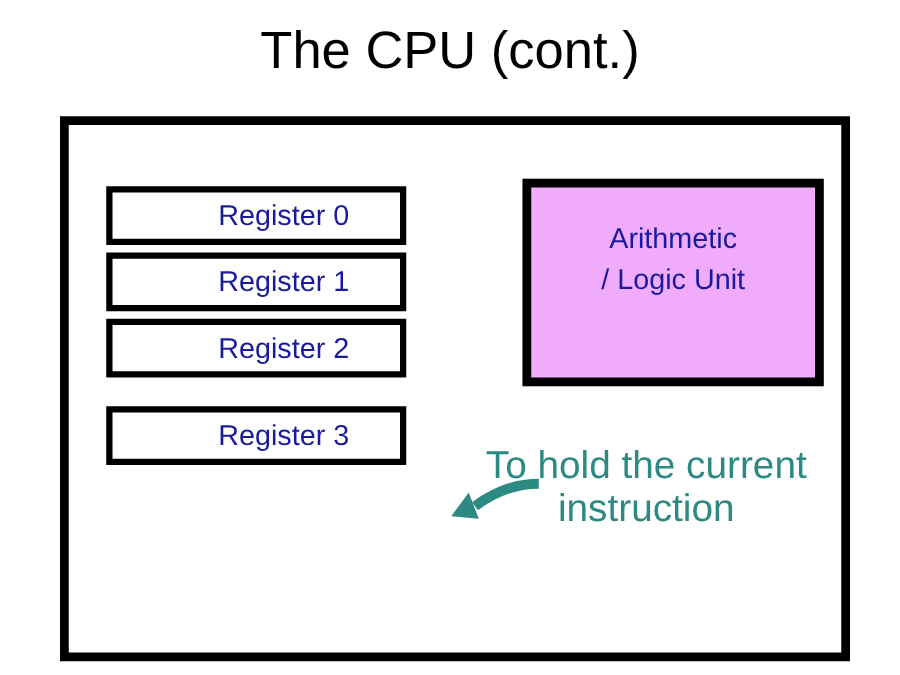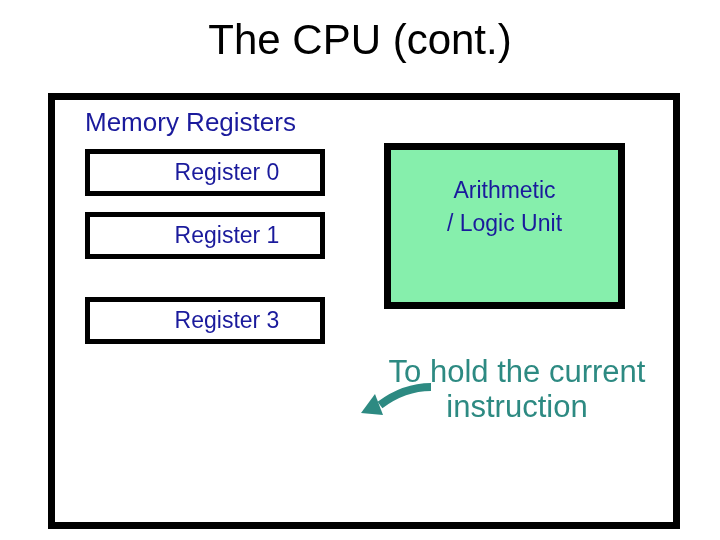--- a/index.html
+++ b/index.html
@@ -49,31 +49,31 @@
     border: 5px solid #000000;
     background: #ffffff;
     color: #1a1a9c;
     font-size: 23px;
     display: flex;
     align-items: center;
     justify-content: center;
     padding-left: 44px;
   }
   .reg0 { top: 149px; }
-  .reg1 { top: 202px; margin-top: 10px; }
+  .reg1 { top: 202px; }
   .reg2 { top: 255px; }
-  .reg3 { top: 297px; }
+  .reg3 { top: 325px; }
   .alu-box {
     position: absolute;
-    left: 384px;
+    left: 418px;
     top: 143px;
     width: 227px;
     height: 128px;
     border: 7px solid #000000;
-    background: #86efac;
+    background: #f0abfc;
     color: #1a1a9c;
     font-size: 23px;
     text-align: center;
     padding-top: 24px;
     line-height: 33px;
   }
   .ir-box {
     position: absolute;
     left: 55px;
     top: 390px;
@@ -107,26 +107,26 @@
 </style>
 </head>
 <body>
 
 <div class="slide">
 
   <div class="slide-title">The CPU (cont.)</div>
 
   <div class="outer-box"></div>
 
-  <div class="section-label">Memory Registers</div>
 
   <div class="register-box reg0">Register 0</div>
 
   <div class="register-box reg1">Register 1</div>
 
+  <div class="register-box reg2">Register 2</div>
 
   <div class="register-box reg3">Register 3</div>
 
   <div class="alu-box">
     <span>Arithmetic</span><br>
     <span>/ Logic Unit</span>
   </div>
 
 
   <div class="annotation">

